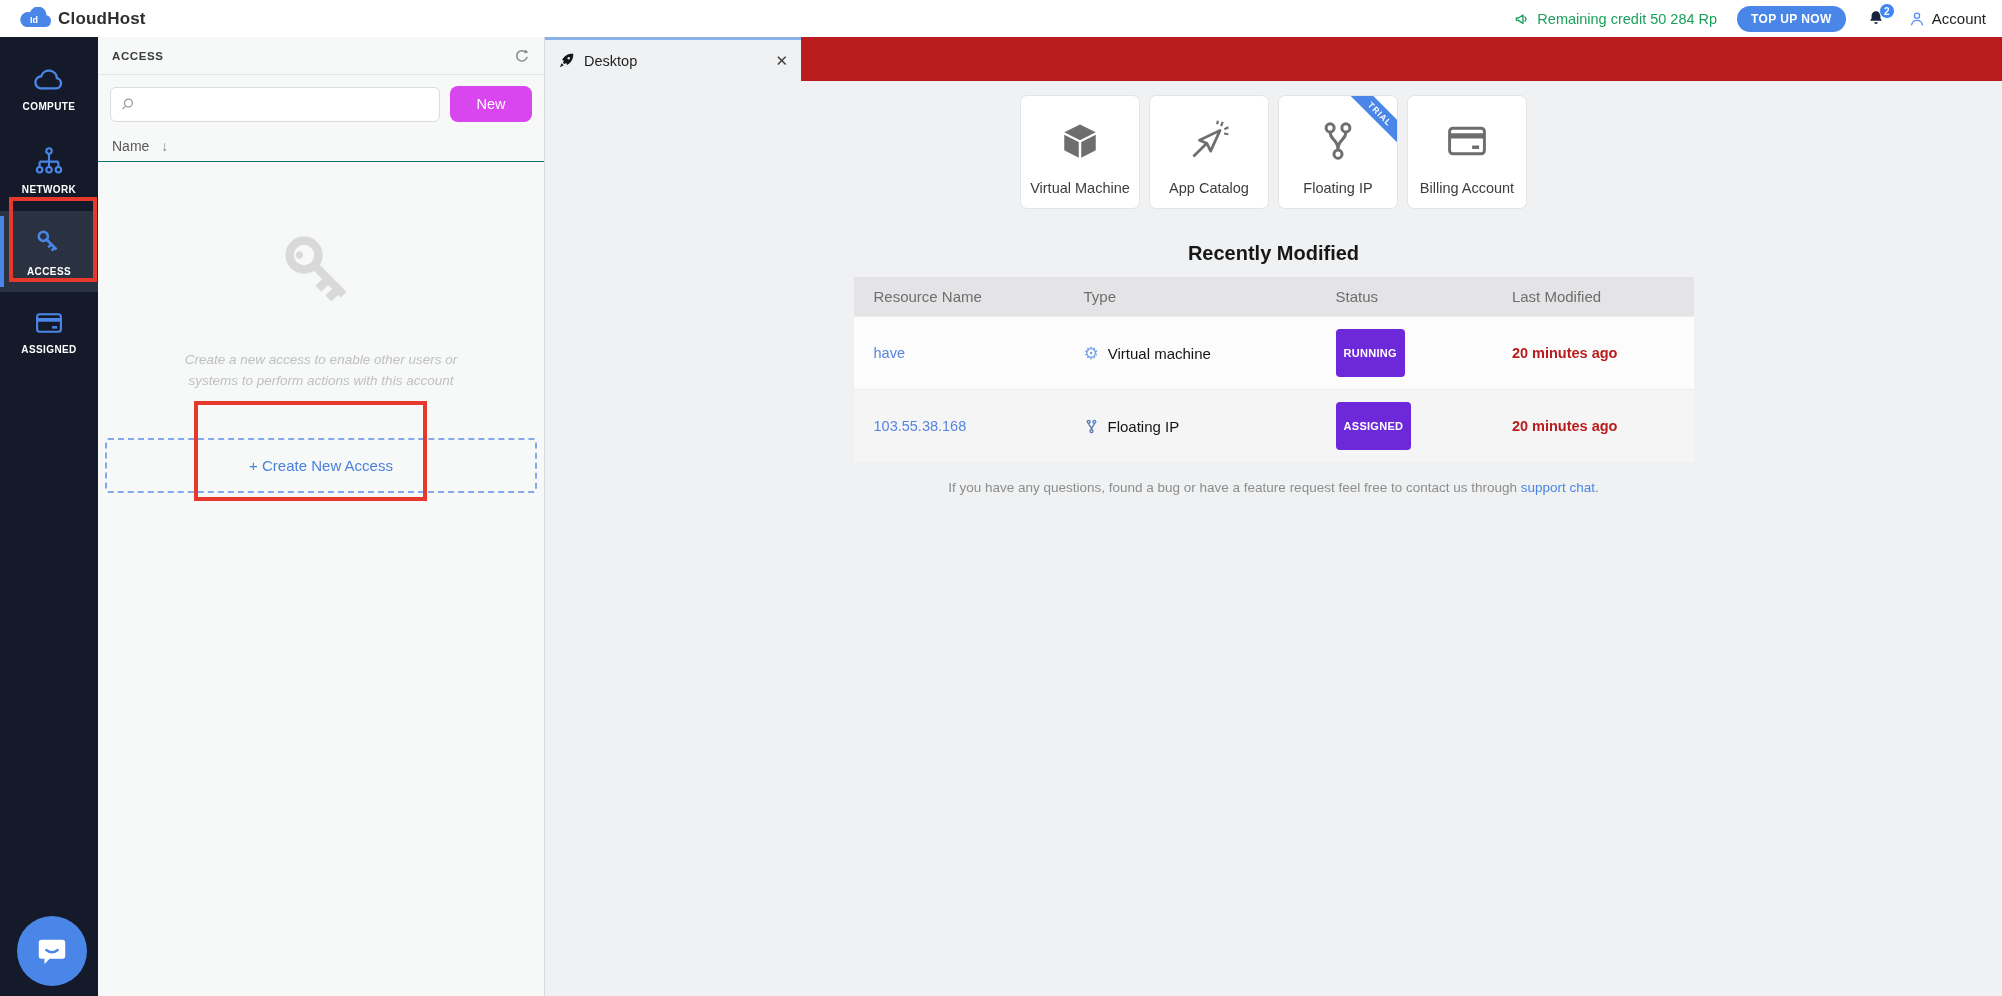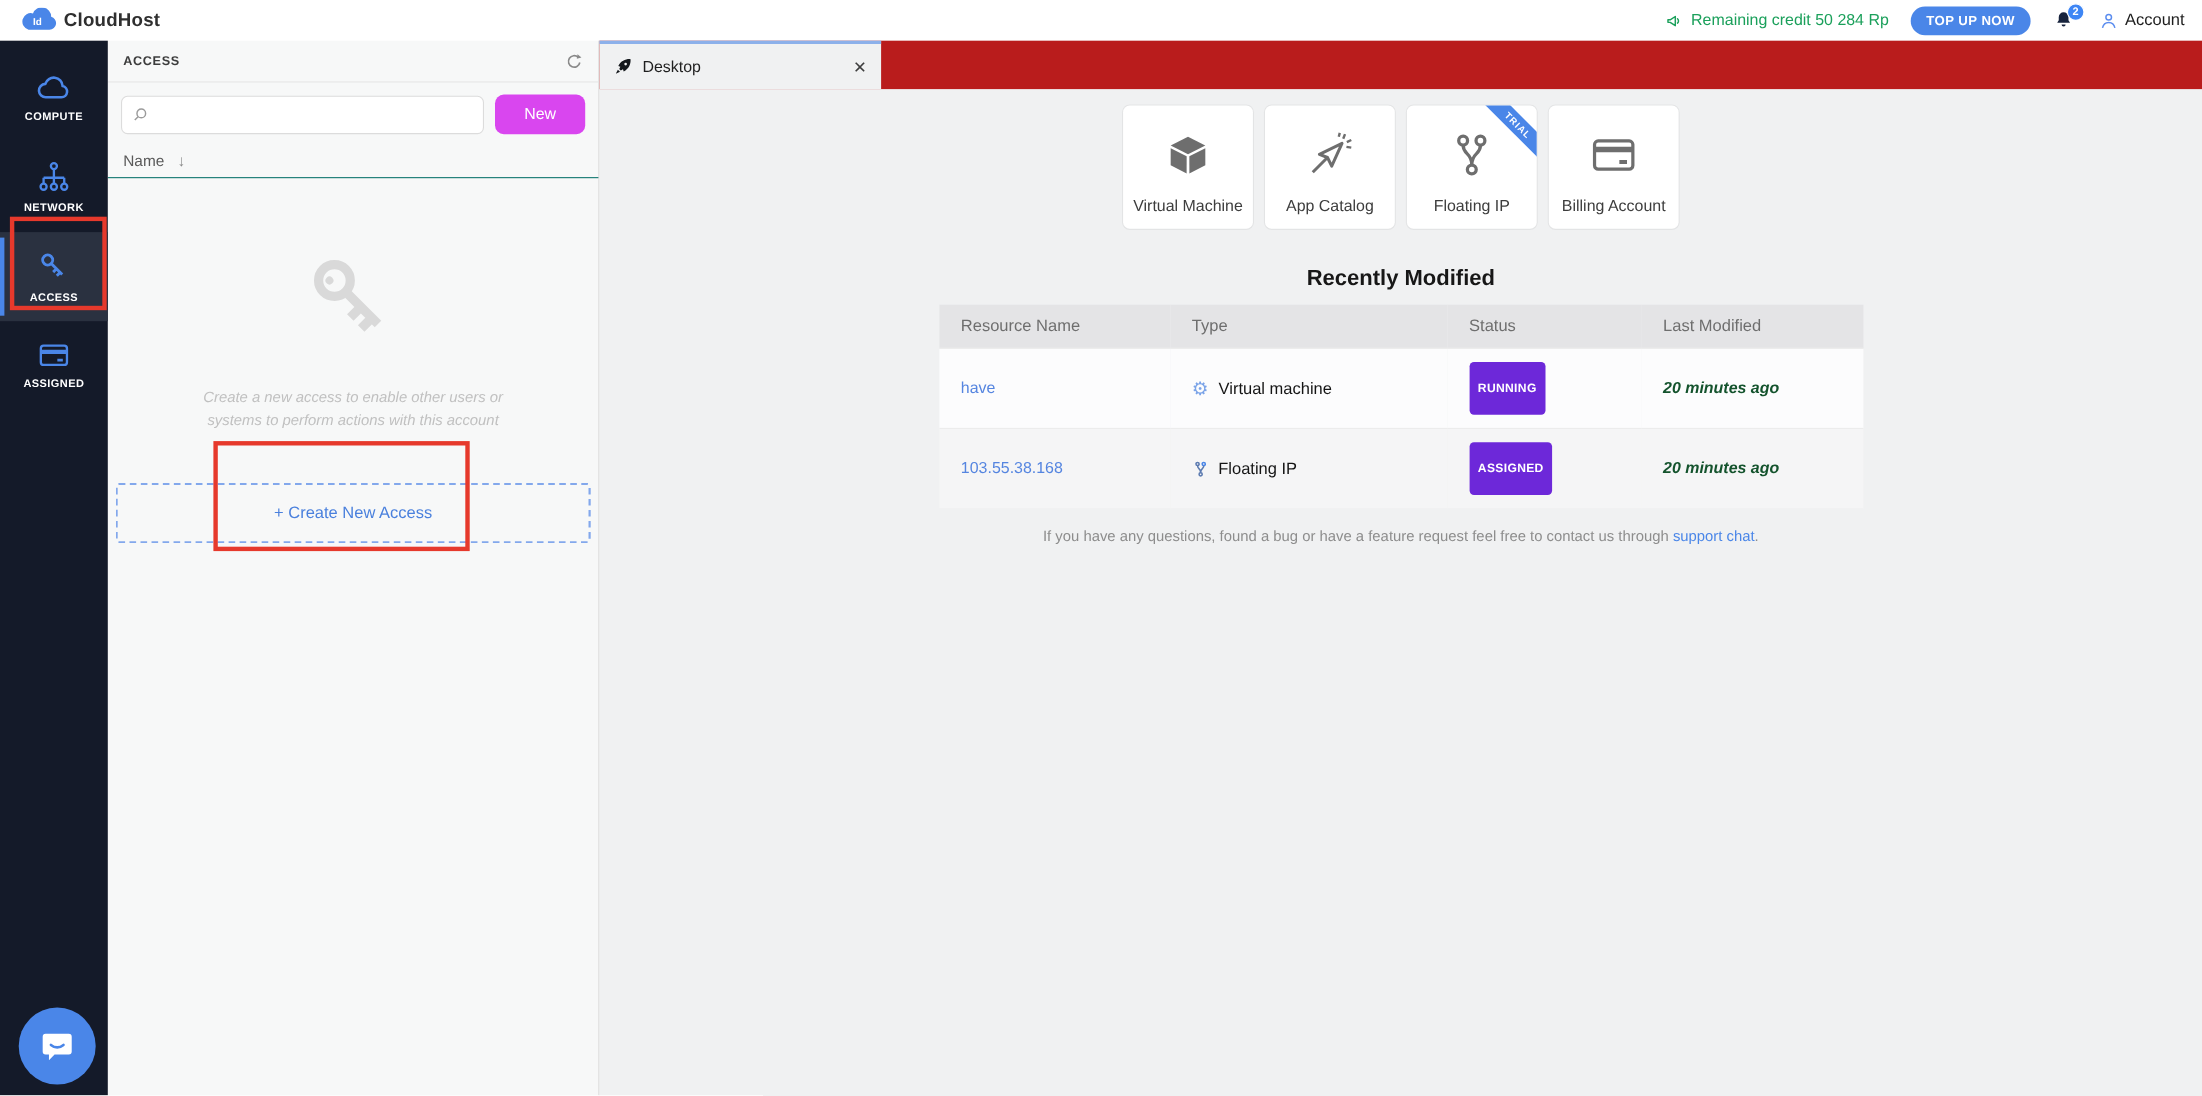--- a/index.html
+++ b/index.html
@@ -63,21 +63,21 @@
   .rm-table{width:100%;border-collapse:collapse;margin-top:12px;}
   .rm-table th{background:#e4e4e6;color:#6e6e6e;font-weight:normal;text-align:left;padding:11px 20px;font-size:15px;}
   .rm-table td{padding:12px 20px;font-size:14.5px;}
   .rm-table tbody tr{border-top:1px solid #ececec;}
   .rm-table tbody tr:nth-child(1){background:#fcfcfd;}
   .rm-table tbody tr:nth-child(2){background:#f5f5f6;}
   .link{color:#5585e0;text-decoration:none;cursor:pointer;}
   .type-cell{display:flex;align-items:center;gap:9px;color:#151515;font-size:15px;}
   .gear{color:#7aa3e8;font-size:17px;line-height:1;}
   .badge{display:inline-block;background:#6d28d9;color:#fff;font-size:11px;font-weight:bold;letter-spacing:.3px;padding:18px 8px;border-radius:4px;}
-  .modified{font-weight:bold;color:#14532d;font-style:italic;}
+  .modified{font-weight:bold;color:#b91c1c;}
   .support{margin-top:18px;text-align:center;color:#8d8d8d;font-size:13.5px;}
   .support a{color:#4a86e8;text-decoration:none;cursor:pointer;}
 
   
   .chat-btn{position:absolute;left:17px;top:916px;width:70px;height:70px;border-radius:50%;background:#4a86e8;display:flex;align-items:center;justify-content:center;z-index:10;cursor:pointer;}
 
   
   .annotation{position:absolute;border:4px solid #e6392c;z-index:50;pointer-events:none;}
   .ann-access{left:9px;top:197px;width:88px;height:85px;}
   .ann-create{left:194px;top:401px;width:233px;height:100px;}

